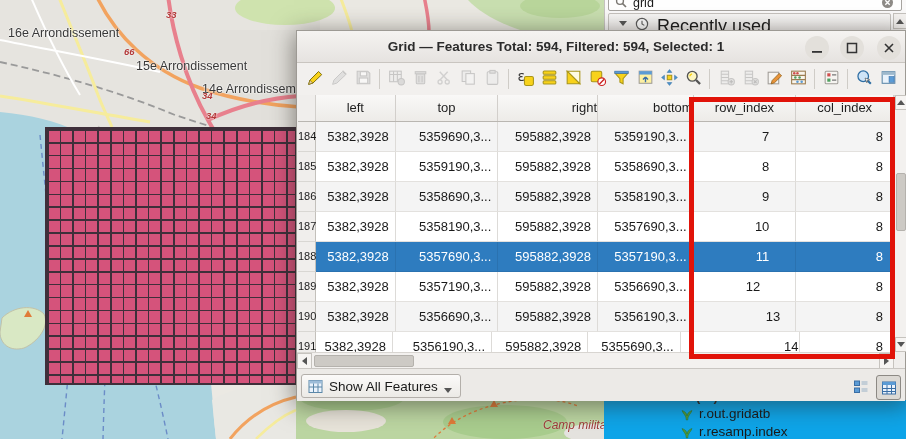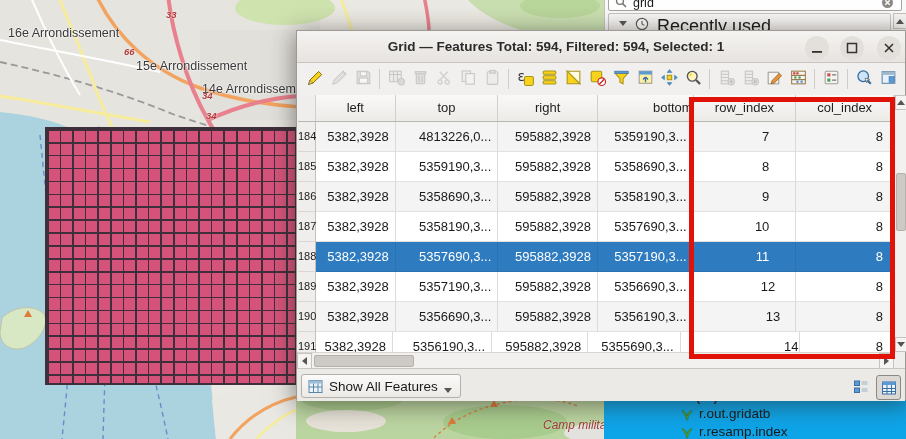--- a/index.html
+++ b/index.html
@@ -414,30 +414,30 @@
               <rect x="9.5" y="8" width="4.8" height="5.6" fill="#5b9bd5" stroke="#3a6ea5" stroke-width=".5"></rect>
             </svg></span>
         </div>
       </div>
 
     <div id="table-zone">
       <div class="t-head" id="t-head">
           <div class="hc" style="width: 18px; background: rgb(240, 238, 236);"></div>
           <div class="hc clickable" style="width: 80px;">left</div>
           <div class="hc clickable" style="width: 103px;">top</div>
-          <div class="hc clickable" style="width: 100px;">right</div>
+          <div class="hc clickable" style="width: 100px; text-align: right;">right</div>
           <div class="hc clickable" style="width: 96px; text-align: right;">bottom</div>
           <div class="hc clickable" style="width: 103px;">row_index</div>
           <div class="hc clickable" style="width: 98px;">col_index</div>
         </div>
       <div id="t-body">
           <div class="t-row alt">
             <div class="num clickable" style="width: 18px;">184</div>
             <div class="cell clickable" style="width: 80px; padding-right: 6px;">5382,3928</div>
-            <div class="cell clickable" style="width: 103px; padding-right: 6px;">4813226,0...</div>
+            <div class="cell clickable" style="width: 103px; padding-right: 6px;">5359690,3...</div>
             <div class="cell clickable" style="width: 100px; padding-right: 6px;">595882,3928</div>
             <div class="cell clickable" style="width: 96px; padding-right: 6px;">5359190,3...</div>
             <div class="cell clickable" style="width: 103px; padding-right: 26px;">7</div>
             <div class="cell clickable" style="width: 98px; padding-right: 10px;">8</div>
           </div>
           <div class="t-row">
             <div class="num clickable" style="width: 18px;">185</div>
             <div class="cell clickable" style="width: 80px; padding-right: 6px;">5382,3928</div>
             <div class="cell clickable" style="width: 103px; padding-right: 6px;">5359190,3...</div>
             <div class="cell clickable" style="width: 100px; padding-right: 6px;">595882,3928</div>
@@ -471,21 +471,21 @@
             <div class="cell clickable" style="width: 96px; padding-right: 6px;">5357190,3...</div>
             <div class="cell clickable" style="width: 103px; padding-right: 26px;">11</div>
             <div class="cell clickable" style="width: 98px; padding-right: 10px;">8</div>
           </div>
           <div class="t-row">
             <div class="num clickable" style="width: 18px;">189</div>
             <div class="cell clickable" style="width: 80px; padding-right: 6px;">5382,3928</div>
             <div class="cell clickable" style="width: 103px; padding-right: 6px;">5357190,3...</div>
             <div class="cell clickable" style="width: 100px; padding-right: 6px;">595882,3928</div>
             <div class="cell clickable" style="width: 96px; padding-right: 6px;">5356690,3...</div>
-            <div class="cell clickable" style="width: 103px; padding-right: 20px;">12</div>
+            <div class="cell clickable" style="width: 103px; padding-right: 35px;">12</div>
             <div class="cell clickable" style="width: 98px; padding-right: 10px;">8</div>
           </div>
           <div class="t-row alt">
             <div class="num clickable" style="width: 18px;">190</div>
             <div class="cell clickable" style="width: 80px; padding-right: 6px;">5382,3928</div>
             <div class="cell clickable" style="width: 103px; padding-right: 6px;">5356690,3...</div>
             <div class="cell clickable" style="width: 100px; padding-right: 6px;">595882,3928</div>
             <div class="cell clickable" style="width: 96px; padding-right: 6px;">5356190,3...</div>
             <div class="cell clickable" style="width: 103px; padding-right: 15px;">13</div>
             <div class="cell clickable" style="width: 98px; padding-right: 10px;">8</div>

